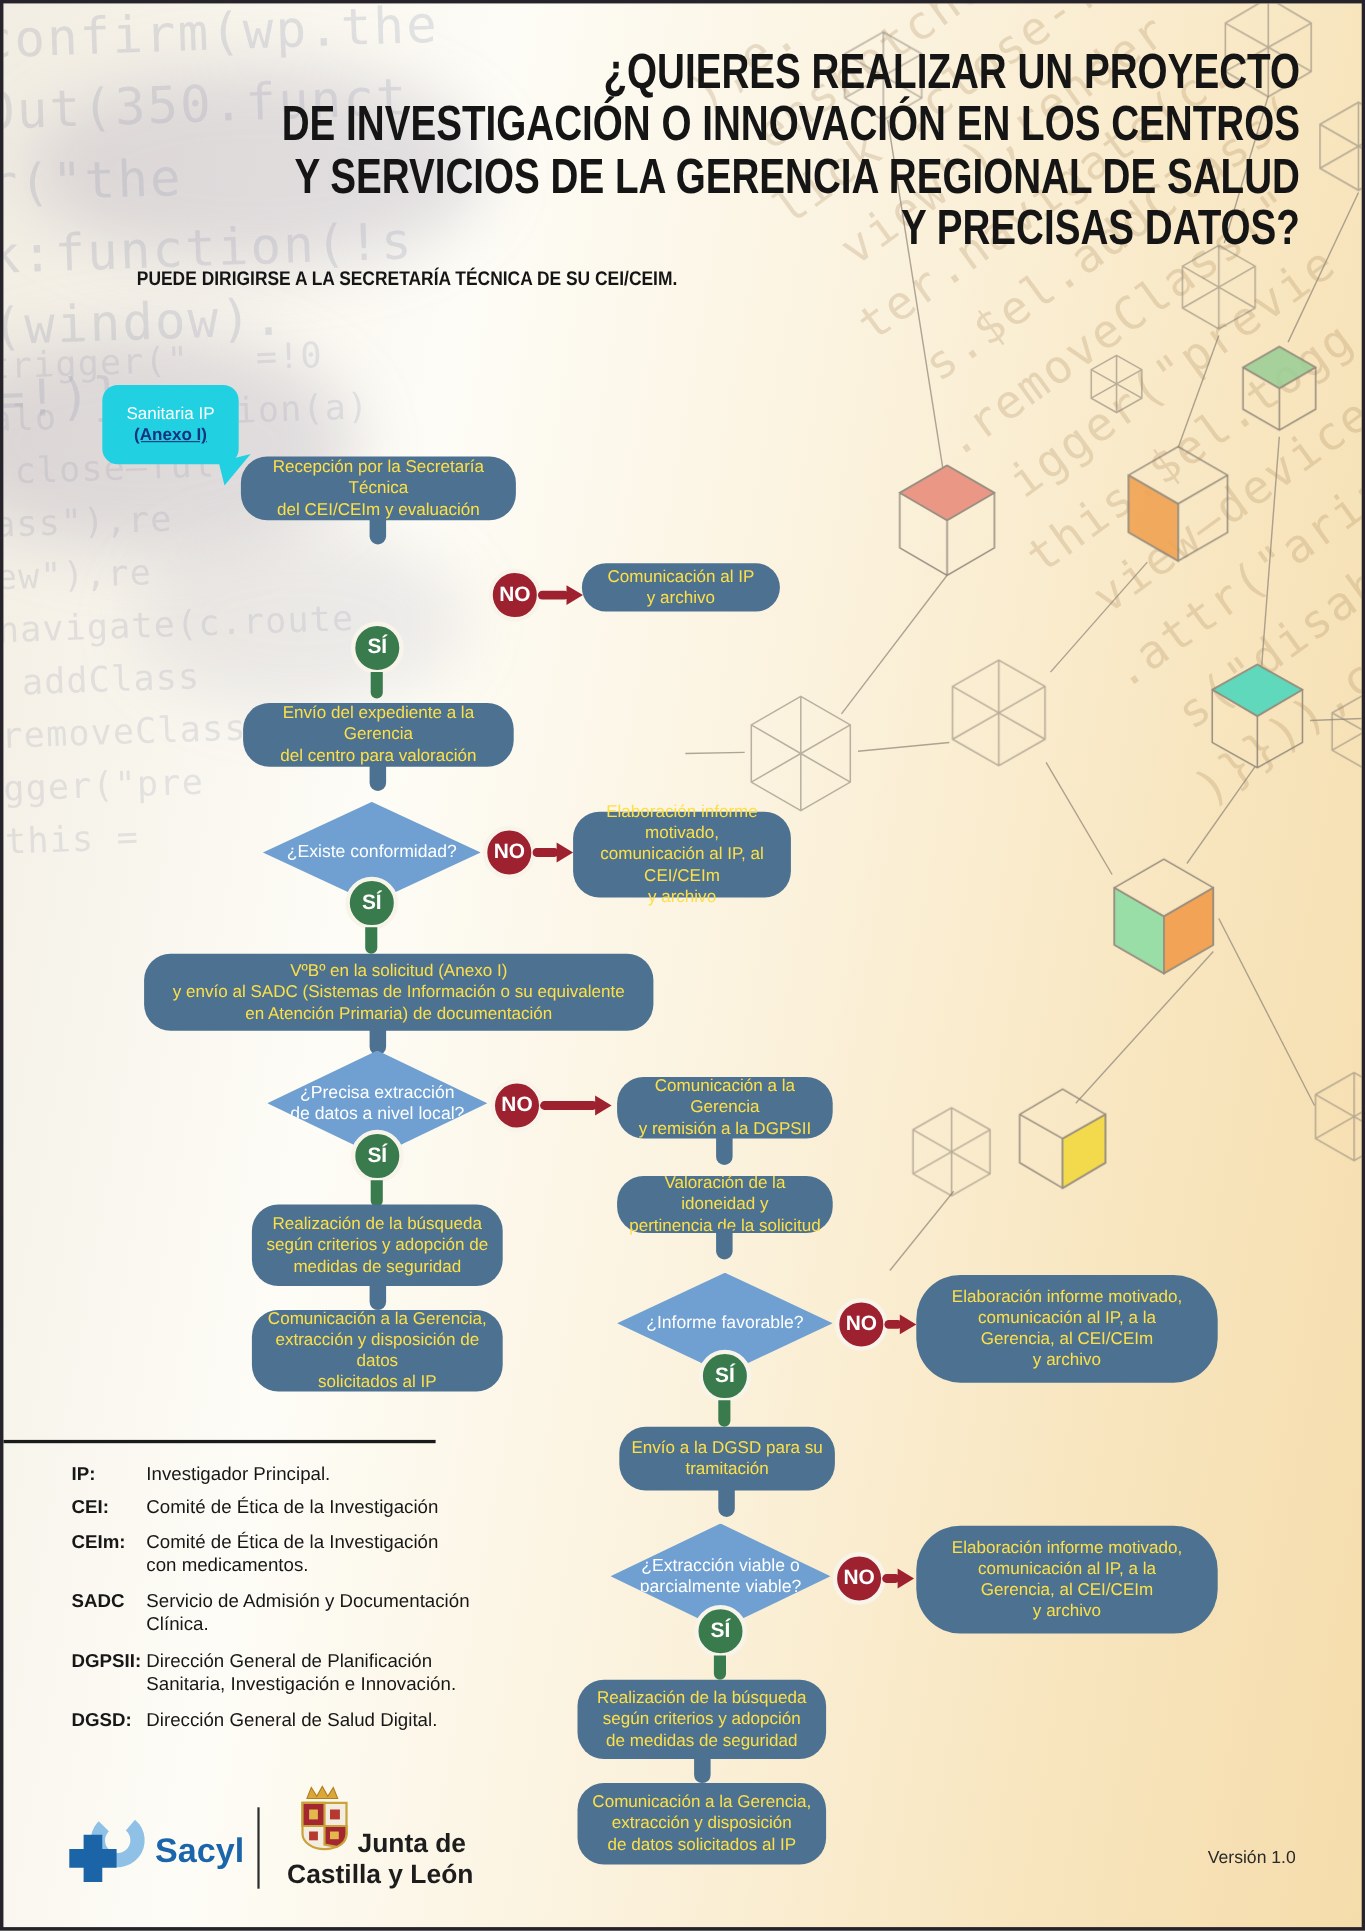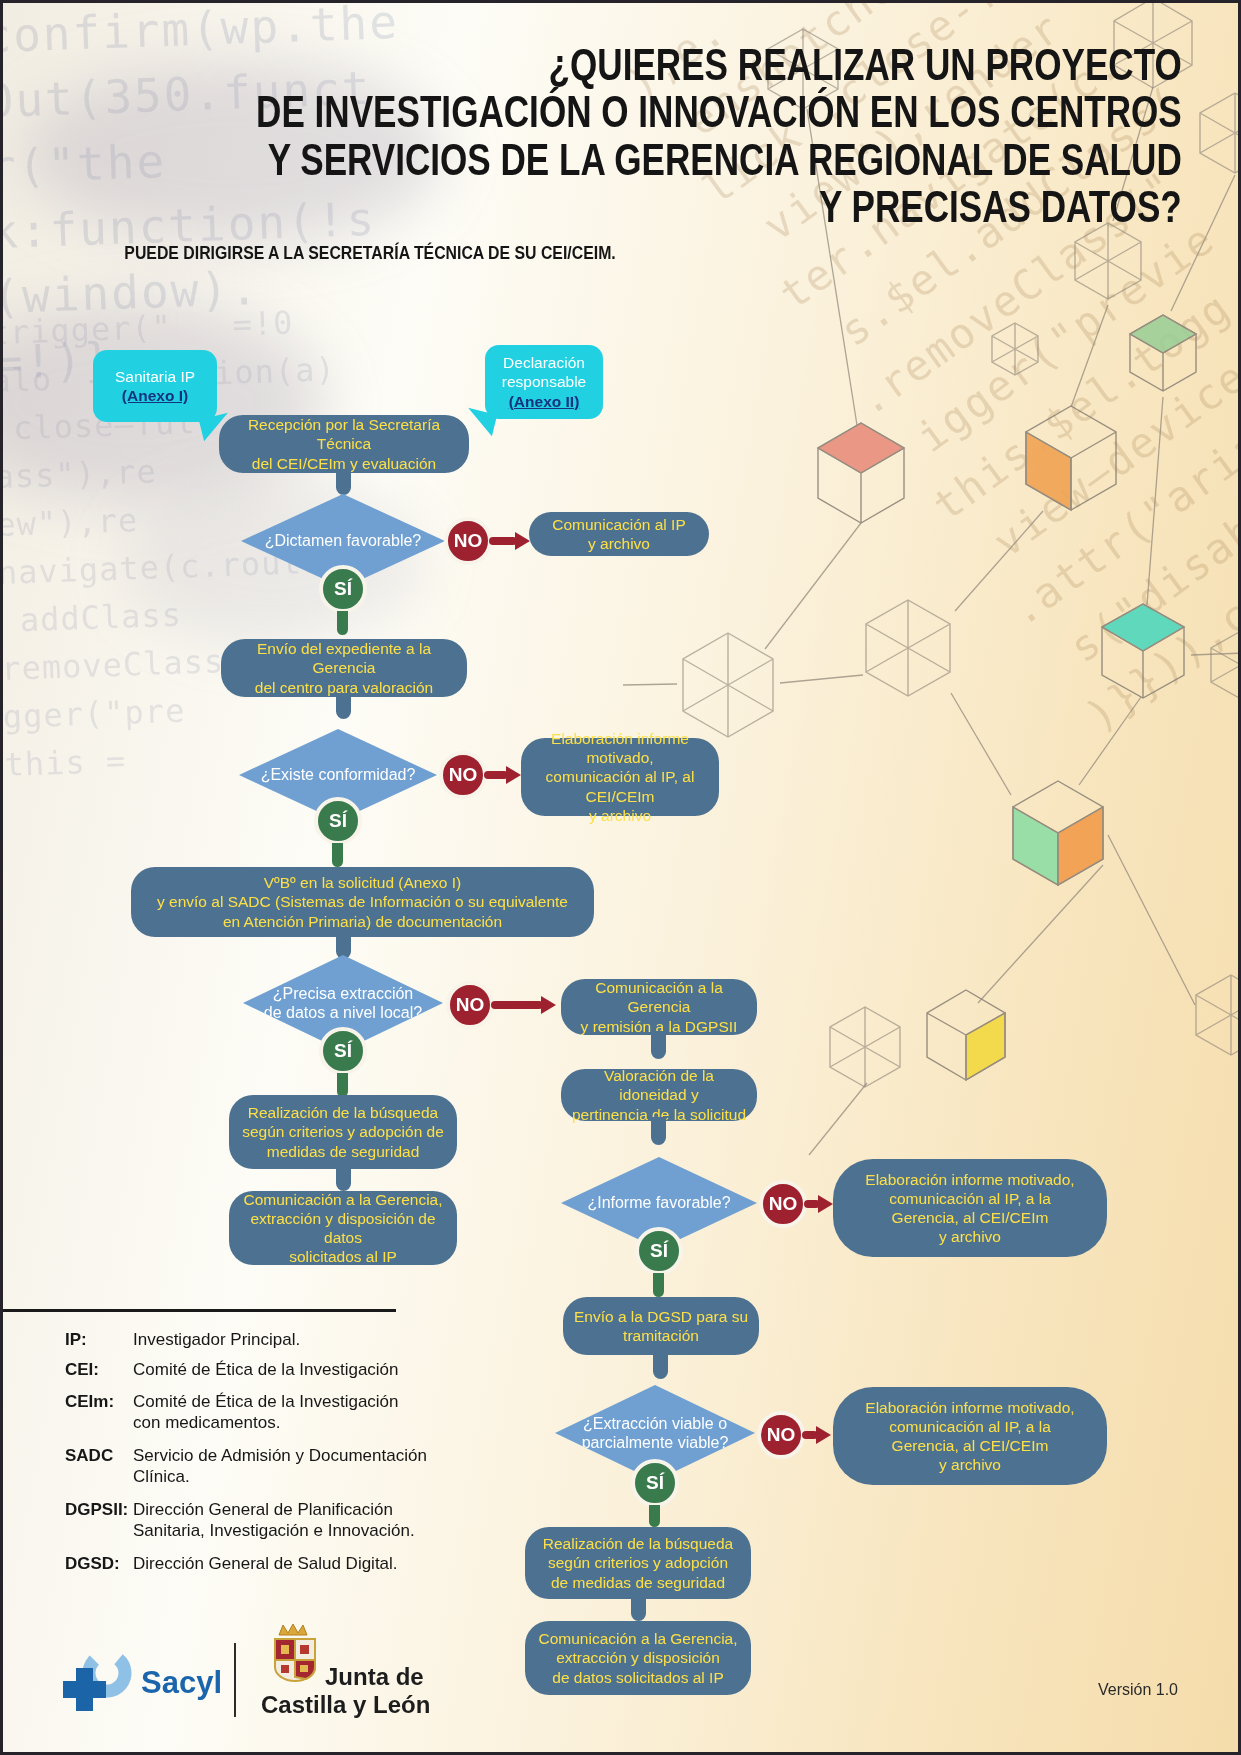--- a/index.html
+++ b/index.html
@@ -185,32 +185,25 @@
 
   <div class="subtitle">
     <div class="sh">PUEDE DIRIGIRSE A LA SECRETARÍA TÉCNICA DE SU CEI/CEIM.</div>
   </div>
 
   <div class="bubble" style="left:90px;top:347px;width:124px;height:72px;">
     <span>Sanitaria IP</span>
     <a href="#" style="text-decoration:underline;">(Anexo I)</a>
     <div class="btail" style="left:108px;top:66px;border-left:30px solid #21d1e2;border-bottom:22px solid transparent;transform:rotate(-14deg);"></div>
   </div>
-  <div class="bubble" style="left:482px;top:342px;width:118px;height:74px;">
-    <span>Declaración
-responsable</span>
-    <a href="#" style="text-decoration:underline;">(Anexo II)</a>
-    <div class="btail" style="left:-20px;top:66px;border-right:30px solid #21d1e2;border-bottom:22px solid transparent;transform:rotate(14deg);"></div>
-  </div>
 
   <div class="fbox" style="left:216px;top:412px;width:250px;height:58px;">Recepción por la Secretaría Técnica
 del CEI/CEIm y evaluación</div>
   <div class="tail" style="left:333px;top:466px;height:26px;"></div>
 
-  <div class="diamond" style="left:238px;top:491px;width:204px;height:94px;">¿Dictamen favorable?</div>
   <div class="badge no-badge" style="left:441px;top:514px;">NO</div>
   <div class="arrow-line" style="left:486px;top:534px;width:28px;"></div>
   <div class="arrow-head" style="left:512px;top:529px;"></div>
   <div class="fbox" style="left:526px;top:509px;width:180px;height:44px;">Comunicación al IP
 y archivo</div>
   <div class="badge yes-badge" style="left:316px;top:562px;">SÍ</div>
   <div class="yes-tail" style="left:334px;top:608px;height:24px;"></div>
 
   <div class="fbox" style="left:218px;top:636px;width:246px;height:58px;">Envío del expediente a la Gerencia
 del centro para valoración</div>

